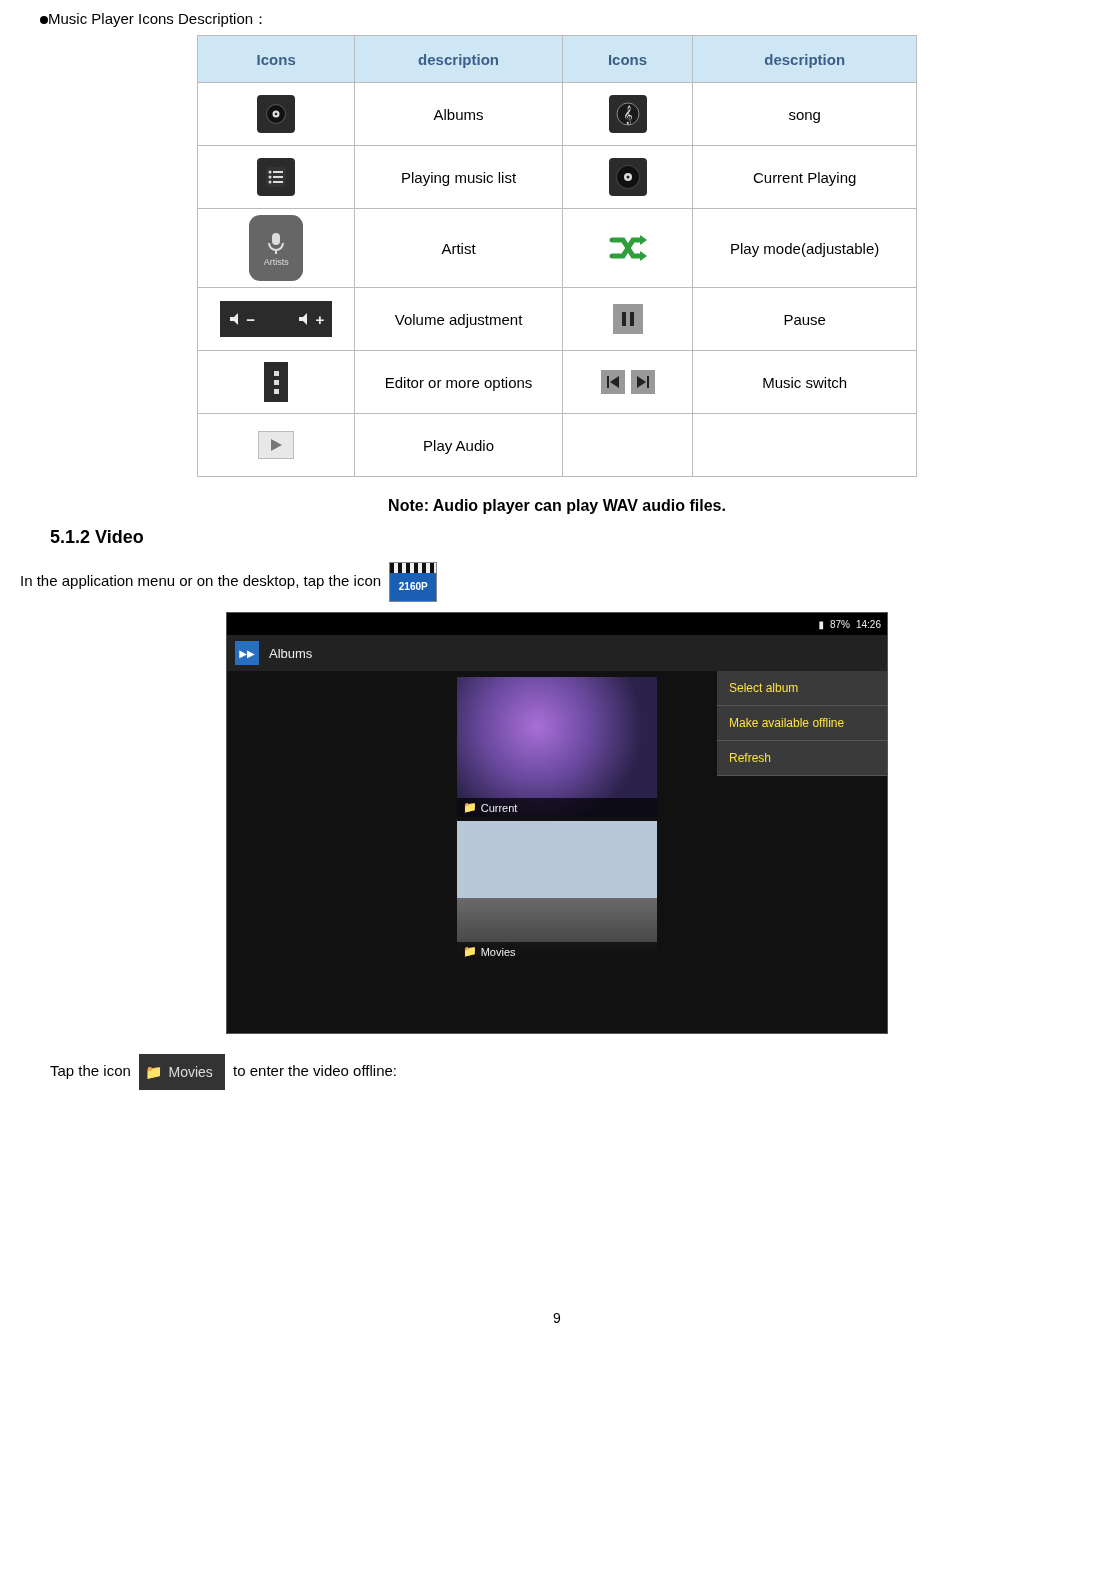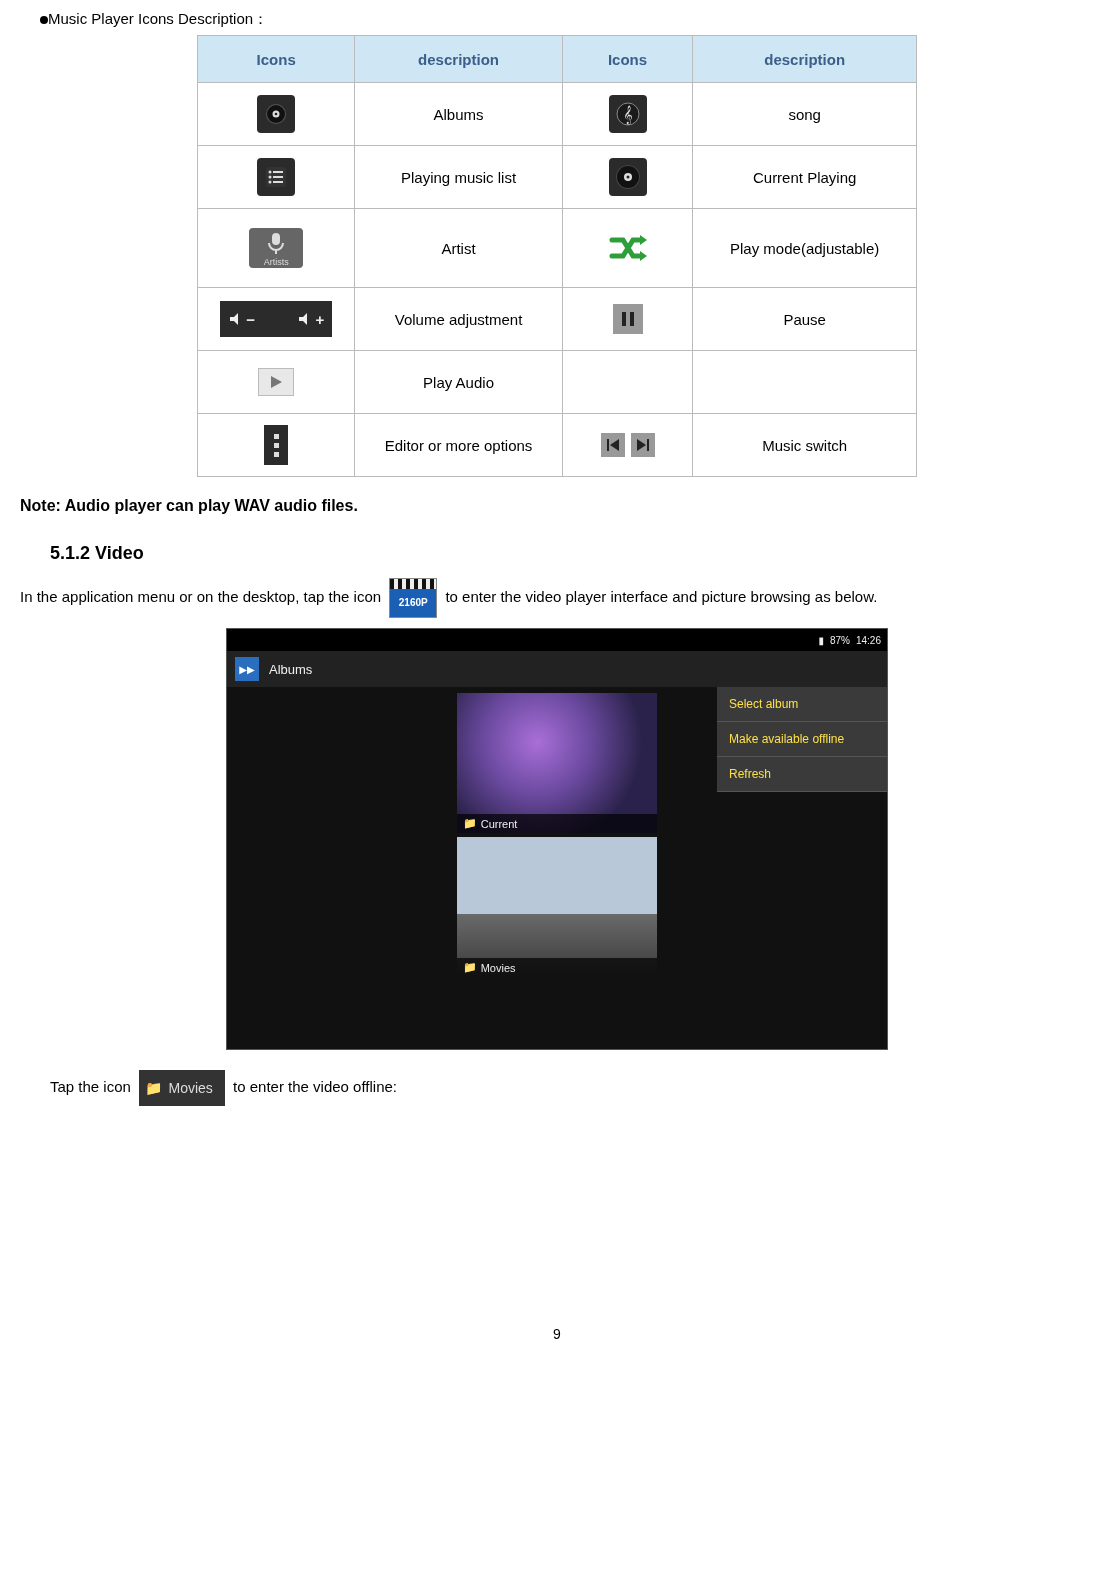--- a/index.html
+++ b/index.html
@@ -46,21 +46,22 @@
     width: 120px;
     height: 50px;
   }
   table.icon-table td.desc-cell {
     width: 240px;
   }
   .row-tall td { height: 66px; }
   .note {
     font-weight: bold;
     font-size: 16px;
-    margin: 14px 0 28px 0;
+    margin: 14px 0 12px 0;
+    text-align: center;
   }
   .heading {
     font-weight: bold;
     font-size: 18px;
     margin: 10px 0 14px 30px;
   }
   .para {
     line-height: 2;
     text-align: justify;
     margin-bottom: 10px;
@@ -252,21 +253,21 @@
             <circle cx="13" cy="13" r="4" fill="#ddd"></circle>
               <circle cx="13" cy="13" r="1.5" fill="#222"></circle>
           </svg>
         </span>
       </td>
       <td class="desc-cell">Current Playing</td>
     </tr>
 
     <tr class="row-tall">
       <td class="icon-cell">
-        <span class="ic" style="width:54px;height:40px;background:#666;border-radius:4px;flex-direction:column;">
+        <span class="ic" style="width:54px;height:66px;background:#666;border-radius:11px;flex-direction:column;">
           <svg width="28" height="28" viewBox="0 0 28 28">
             <rect x="10" y="4" width="8" height="12" rx="4" fill="#ddd"></rect>
             <path d="M7 14 a7 7 0 0 0 14 0" stroke="#ddd" stroke-width="2" fill="none"></path>
             <rect x="13" y="21" width="2" height="4" fill="#ddd"></rect>
           </svg>
           <span style="font-size:9px;color:#ddd;">Artists</span>
         </span>
       </td>
       <td class="desc-cell">Artist</td>
       <td class="icon-cell">
@@ -300,33 +301,20 @@
       <td class="desc-cell">Volume adjustment</td>
       <td class="icon-cell">
         <span class="ic" style="width:30px;height:30px;background:#999;">
           <svg width="18" height="18" viewBox="0 0 18 18">
             <rect x="3" y="2" width="4" height="14" fill="#222"></rect>
             <rect x="11" y="2" width="4" height="14" fill="#222"></rect>
           </svg>
         </span>
       </td>
       <td class="desc-cell">Pause</td>
-    </tr>
-
-    <tr>
-      <td class="icon-cell">
-        <span class="ic ic-light" style="width:34px;height:26px;">
-          <svg width="16" height="16" viewBox="0 0 16 16">
-            <polygon points="3,2 14,8 3,14" fill="#777"></polygon>
-          </svg>
-        </span>
-      </td>
-      <td class="desc-cell">Play Audio</td>
-      <td class="icon-cell"></td>
-      <td class="desc-cell"></td>
     </tr>
 
     <tr>
       <td class="icon-cell">
         <span class="ic ic-dark" style="width:24px;height:40px;flex-direction:column;gap:4px;">
           <span style="width:5px;height:5px;background:#ddd;"></span>
           <span style="width:5px;height:5px;background:#ddd;"></span>
           <span style="width:5px;height:5px;background:#ddd;"></span>
         </span>
       </td>
@@ -342,36 +330,48 @@
           <span class="ic" style="width:24px;height:24px;background:#999;">
             <svg width="14" height="14" viewBox="0 0 14 14">
                 <polygon points="1,1 10,7 1,13" fill="#222"></polygon>
                 <rect x="11" y="1" width="2" height="12" fill="#222"></rect>
               </svg>
           </span>
         </span>
       </td>
       <td class="desc-cell">Music switch</td>
     </tr>
+
+    <tr>
+      <td class="icon-cell">
+        <span class="ic ic-light" style="width:34px;height:26px;">
+          <svg width="16" height="16" viewBox="0 0 16 16">
+            <polygon points="3,2 14,8 3,14" fill="#777"></polygon>
+          </svg>
+        </span>
+      </td>
+      <td class="desc-cell">Play Audio</td>
+      <td class="icon-cell"></td>
+      <td class="desc-cell"></td>
+    </tr>
   </tbody>
 </table>
 
 <div class="note">Note: Audio player can play WAV audio files.</div>
 
 <div class="heading">5.1.2 Video</div>
 
 <div class="para">
   <span>In the application menu or on the desktop, tap the icon</span>
   <span class="inline-icon">
     <span class="ic" style="width:46px;height:38px;flex-direction:column;border:1px solid #888;background:#1a5fb4;">
       <span style="width:100%;height:10px;background:repeating-linear-gradient(90deg,#111 0 4px,#eee 4px 8px);"></span>
       <span style="color:#fff;font-size:10px;font-weight:bold;flex:1;display:flex;align-items:center;">2160P</span>
     </span>
   </span>
-  <span>to enter the video player interface and picture browsing as below.</span>
 </div>
 
 <div class="screenshot">
   <div class="ss-topbar">
     <span>▮</span>
     <span>87%</span>
     <span>14:26</span>
   </div>
   <div class="ss-header">
     <span class="ss-play">▶▶</span>

